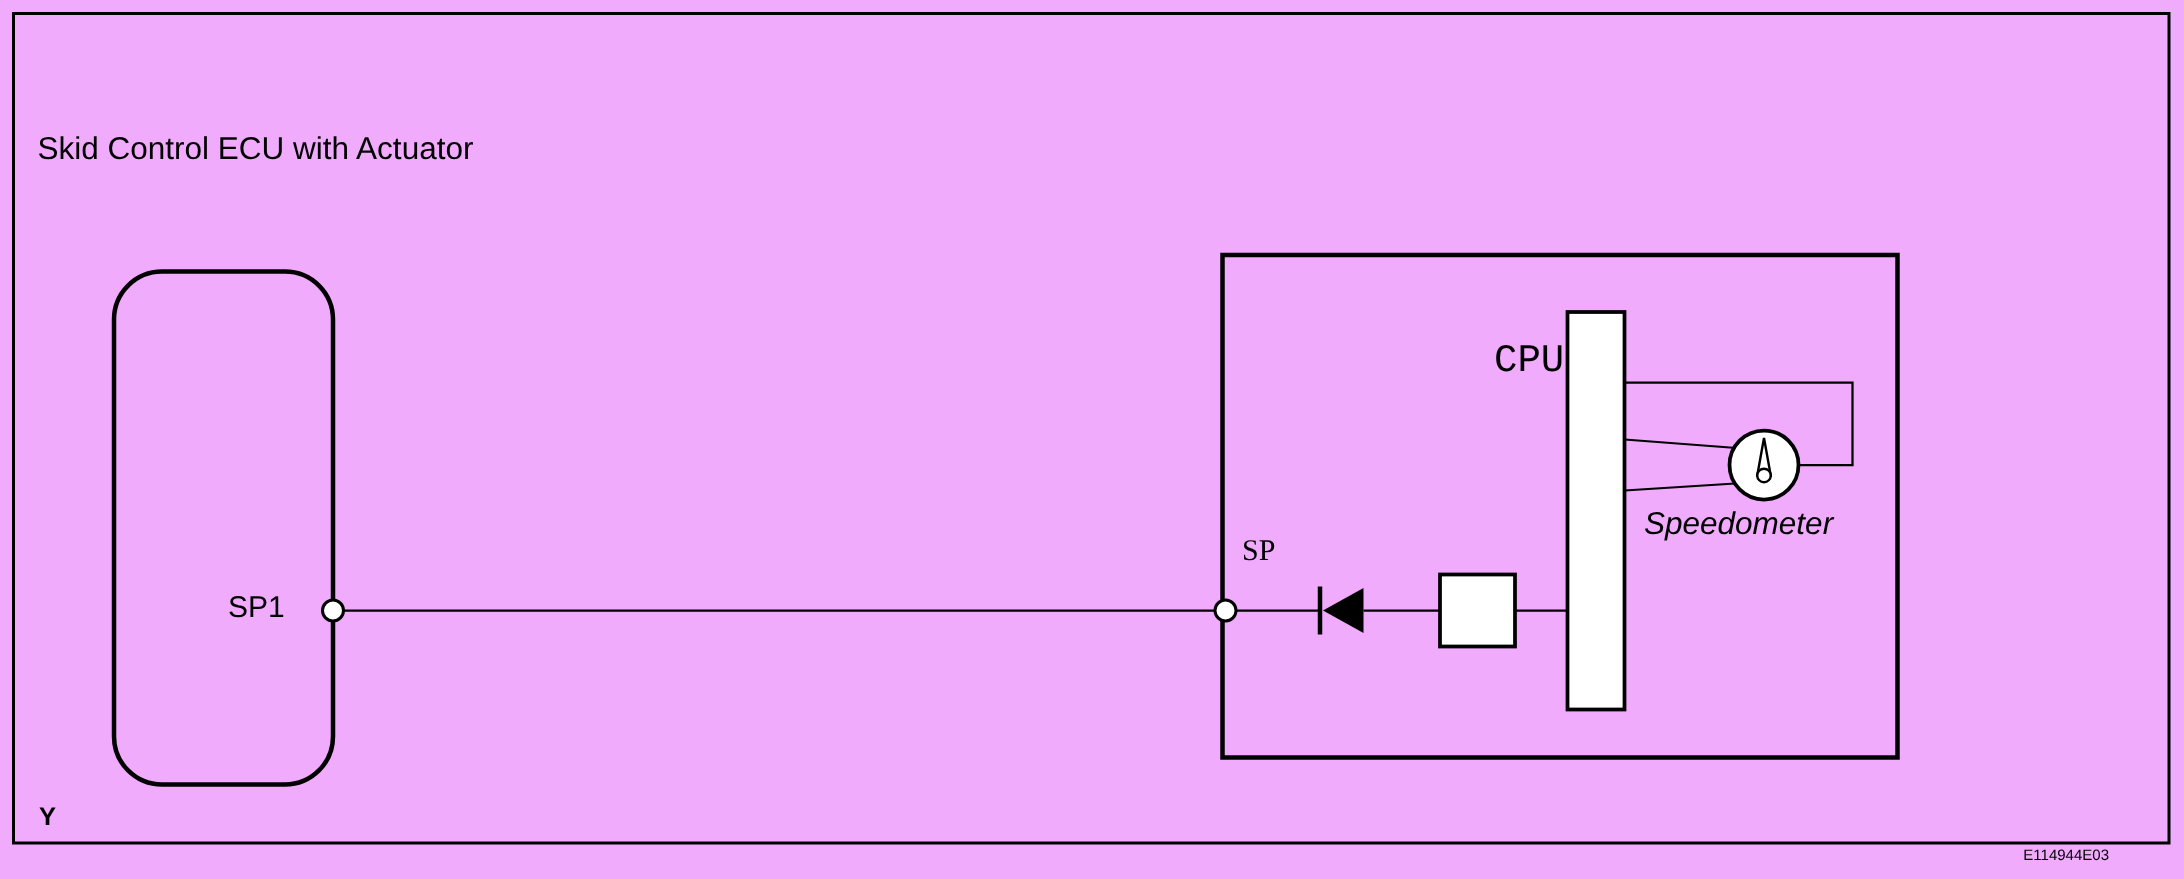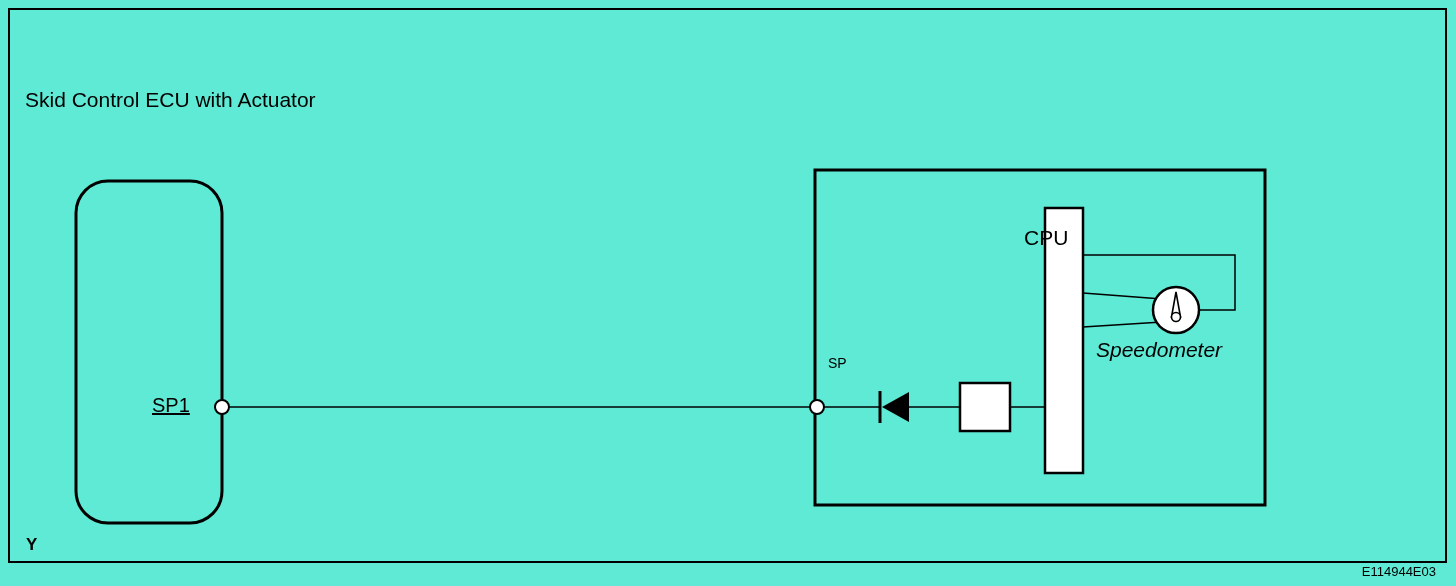--- a/index.html
+++ b/index.html
@@ -9,42 +9,42 @@
     height: 586px;
     font-family: "Liberation Sans", sans-serif;
     color: #000;
     position: relative;
     overflow: hidden;
   }
   .canvas {
     position: absolute;
     left: 0; top: 0;
     width: 1456px; height: 586px;
-    background: #5eead4;
+    background: #f0abfc;
   }
   .diagram-svg {
     position: absolute;
     left: 0; top: 0;
     width: 1456px; height: 586px;
   }
   .label {
     position: absolute;
     color: #000;
     white-space: nowrap;
     line-height: 1.1;
   }
   .title { font-size: 21px; }
   .ecu-title      { left: 25px;  top: 88px; }
   .meter-title    { left: 848px; top: 84px; }
-  .sp1-label      { left: 152px; top: 394px; font-size: 20px; text-decoration: underline; }
-  .sp-label       { left: 828px; top: 356px; font-size: 14px; }
-  .cpu-label      { left: 1024px; top: 226px; font-size: 21px; }
+  .sp1-label      { left: 152px; top: 394px; font-size: 20px; }
+  .sp-label       { left: 828px; top: 356px; font-size: 20px; font-family: Liberation Serif, serif; }
+  .cpu-label      { left: 996px; top: 226px; font-size: 26px; font-family: Liberation Mono, monospace; }
   .speedo-label   { left: 1096px; top: 338px; font-size: 21px; font-style: italic; }
   .corner-y       { left: 26px;  top: 536px; font-size: 17px; font-weight: bold; }
-  .figure-code    { right: 20px; top: 565px; font-size: 13px; padding-left: 12px; }
+  .figure-code    { right: 50px; top: 565px; font-size: 10px; padding-left: 12px; }
 </style>
 </head>
 <body>
 
 <div class="canvas">
 
   <svg class="diagram-svg" viewBox="0 0 1456 586" aria-hidden="true">
 
     <rect x="9" y="9" width="1437" height="553" fill="none" stroke="#000" stroke-width="2"></rect>
 

